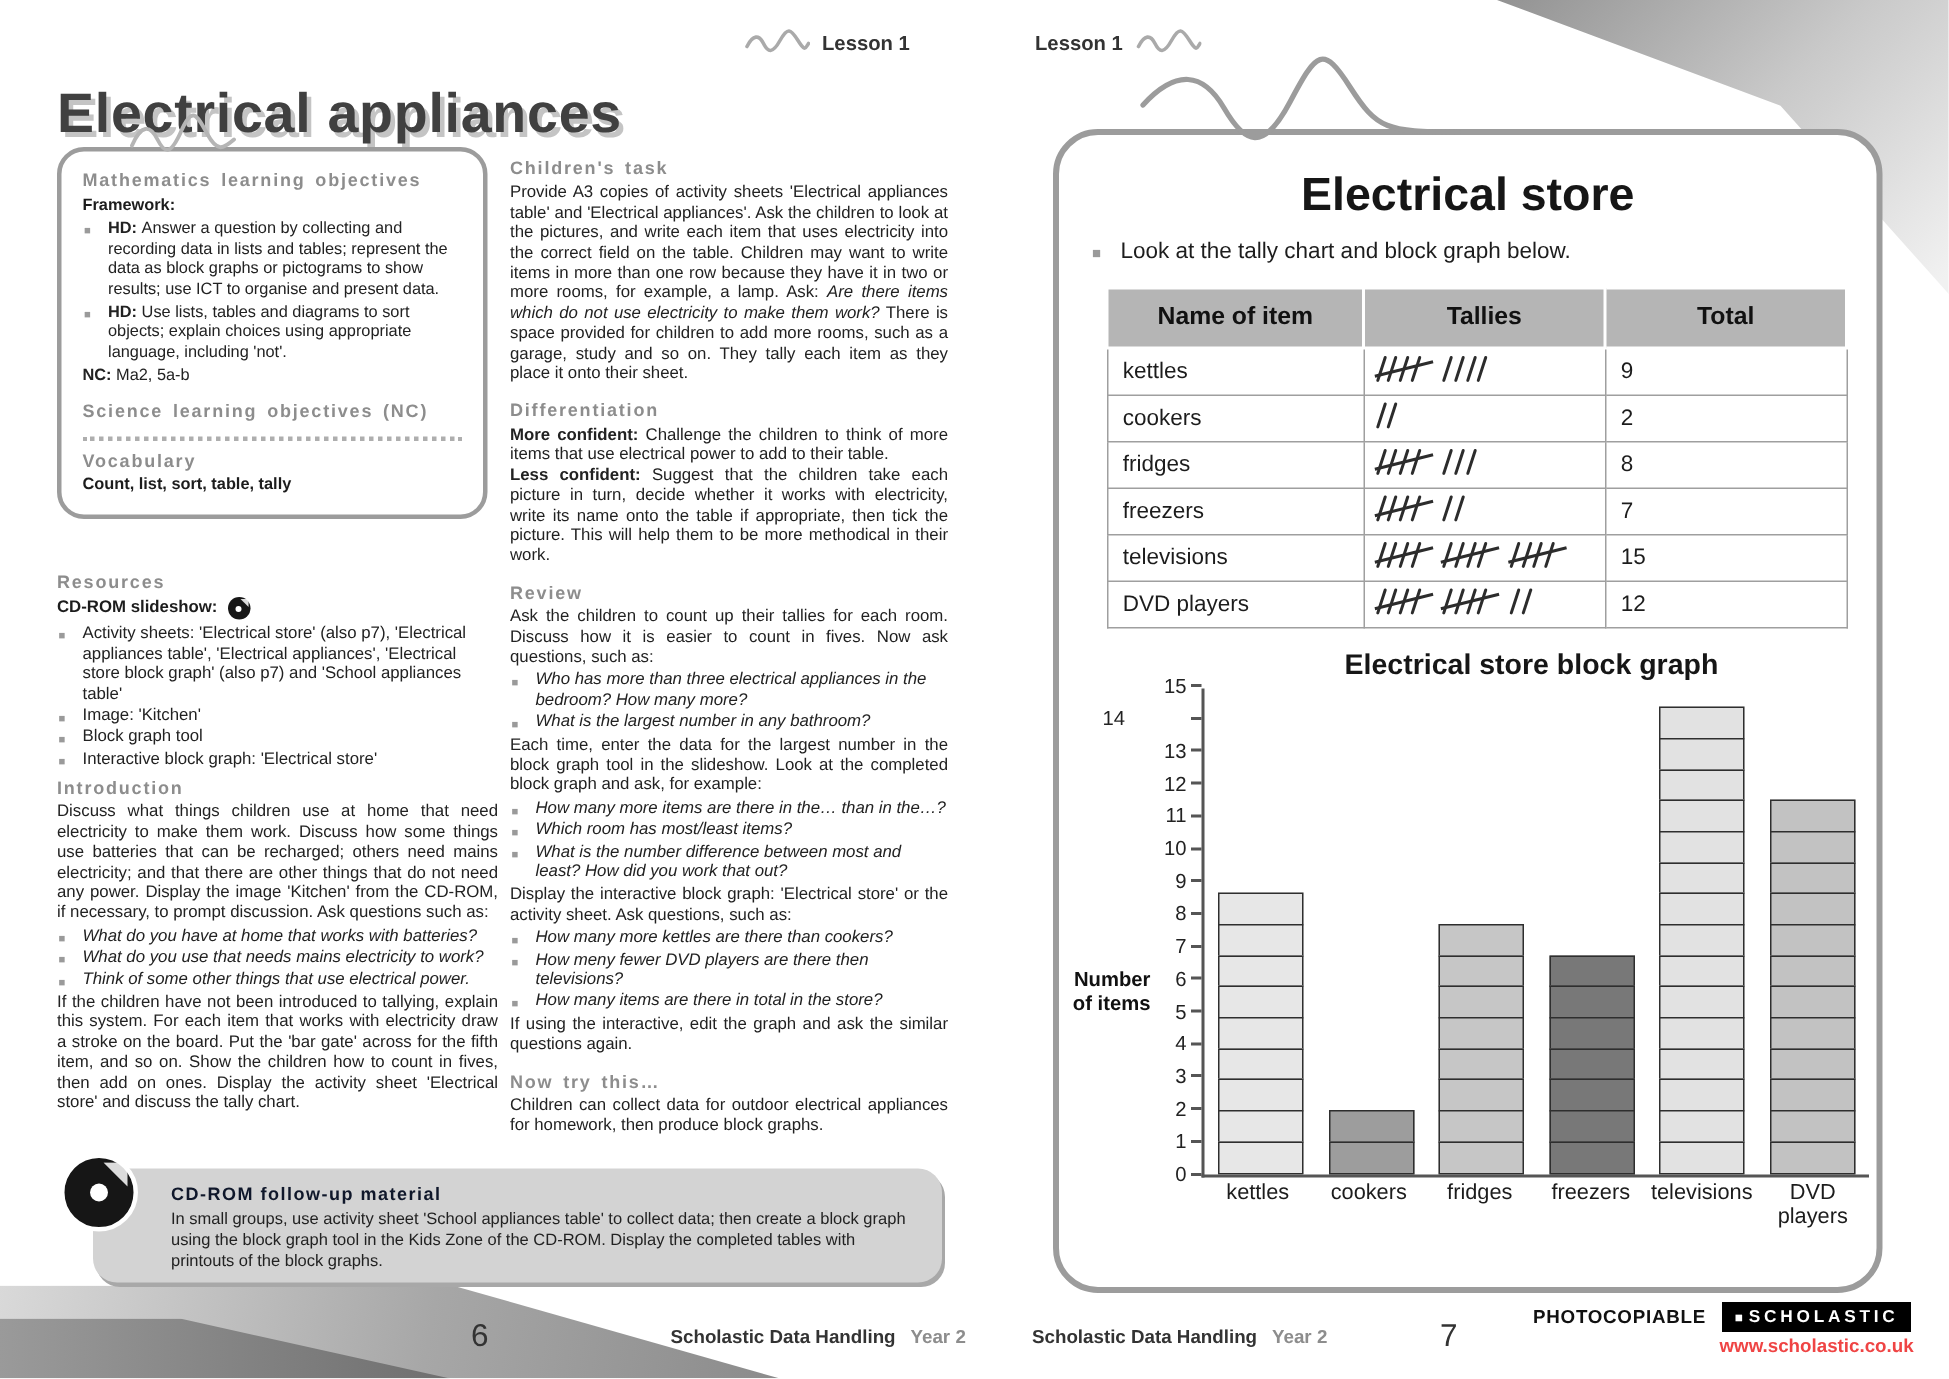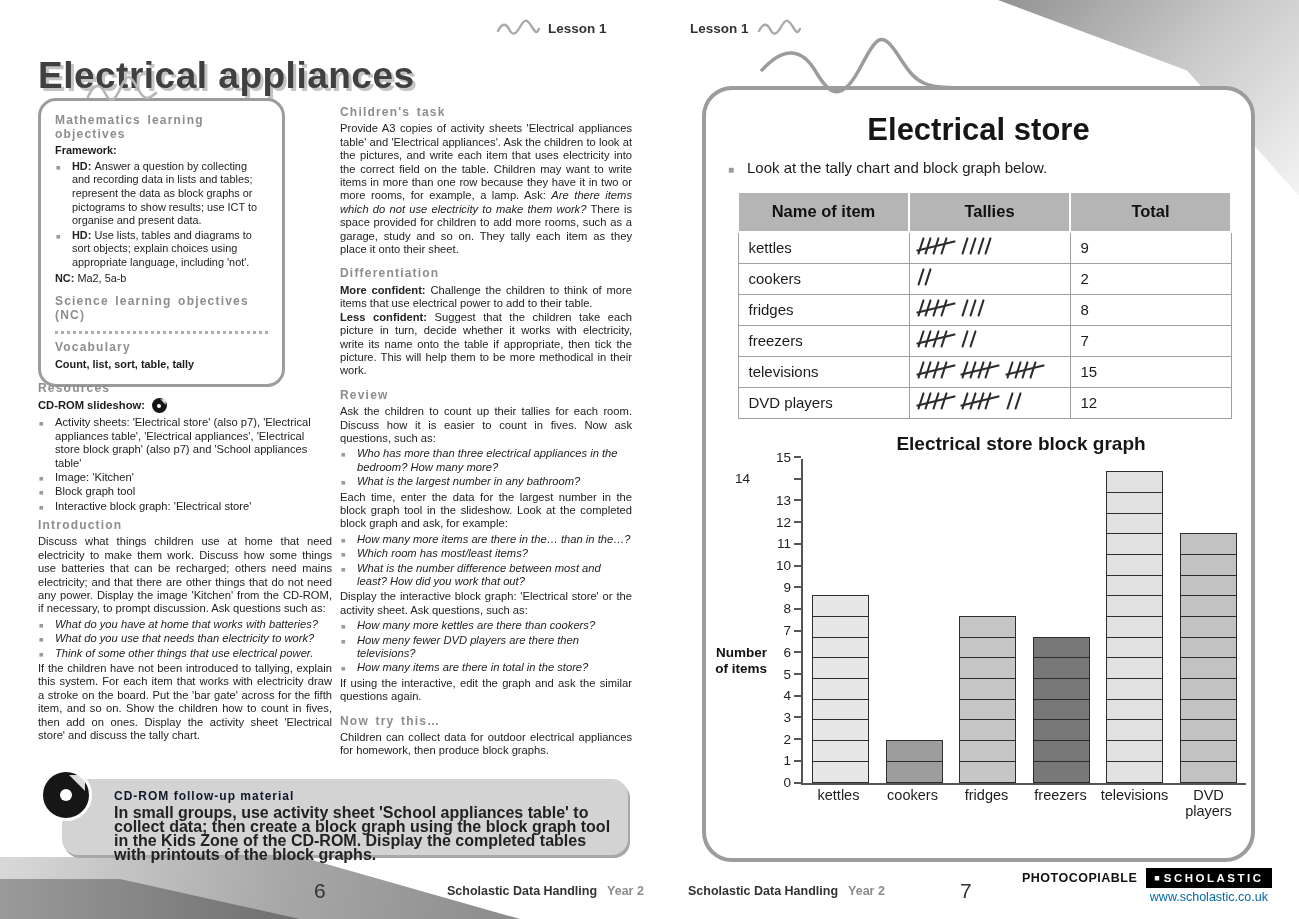--- a/index.html
+++ b/index.html
@@ -16,21 +16,21 @@
     background:linear-gradient(90deg,#9a9a9a,#6f6f6f);
     clip-path:polygon(0 0,40% 0,100% 100%,0 100%);}
 
   .lesson-tag{position:absolute;display:flex;align-items:center;gap:8px;font-size:13.5px;font-weight:bold;color:#333;}
   .squiggle{display:inline-block;}
 
   
   .page-title{position:absolute;left:38px;top:30px;font-size:37px;font-weight:800;color:#404040;
     letter-spacing:0.5px;text-shadow:3px 3px 0 #c4c4c4;}
   .left-col{position:absolute;left:38px;top:0;width:292px;font-size:11.2px;line-height:13.4px;}
-  .obj-box{position:absolute;top:98px;left:0;width:247px;box-sizing:border-box;border:3px solid #9c9c9c;
+  .obj-box{position:absolute;top:98px;left:0;width:287px;box-sizing:border-box;border:3px solid #9c9c9c;
     border-radius:18px;padding:13px 14px 10px;background:#fff;font-size:10.9px;line-height:13.6px;}
   .obj-squiggle{position:absolute;top:-26px;left:45px;}
   .sec-head{color:#8d8d8d;font-weight:bold;font-size:12px;letter-spacing:1.2px;word-spacing:2px;margin:0 0 3px;}
   .bold-line{font-weight:bold;color:#1c1c1c;margin:2px 0;}
   ul.sq{list-style:none;margin:2px 0;padding:0;}
   ul.sq li{position:relative;padding-left:17px;margin:1px 0;}
   ul.sq li::before{content:"■";position:absolute;left:1px;top:1px;font-size:7.5px;color:#9a9a9a;}
   ul.italic-b li{font-style:italic;}
   .dotted-div{border-top:3px dotted #aeaeae;margin:9px 0 7px;}
   .resources{position:absolute;top:382px;left:0;width:292px;}
@@ -38,21 +38,21 @@
   .disc{border-radius:50%;background:#161616;position:relative;display:inline-block;}
   .disc::before{content:"";position:absolute;left:36%;top:36%;width:28%;height:28%;background:#fff;border-radius:50%;}
   .disc::after{content:"";position:absolute;right:8%;top:6%;width:36%;height:36%;background:#fff;
     clip-path:polygon(100% 0,0 0,100% 100%);opacity:.85;}
   .disc-small{width:15px;height:15px;}
   .introduction{position:absolute;top:519px;left:0;width:294px;}
   .just{text-align:justify;margin:2px 0;}
   .followup-box{position:absolute;left:62px;top:779px;width:566px;height:76px;background:#d3d3d3;
     border-radius:16px;box-shadow:2px 3px 0 #a8a8a8;box-sizing:border-box;padding:10px 16px 8px 52px;}
   .followup-head{color:#0f172a;font-weight:bold;font-size:12px;letter-spacing:1px;margin:0 0 3px;}
-  .followup-text{font-size:16px;line-height:14px;color:#222;font-weight:bold;}
+  .followup-text{font-size:11px;line-height:14px;color:#222;}
   .disc-big{width:46px;height:46px;position:absolute;left:-22px;top:-10px;border:3px solid #fff;}
 
   .mid-col{position:absolute;left:340px;top:106px;width:292px;font-size:11.2px;line-height:13.4px;}
   .mid-col .sec-head{margin-top:11px;}
   .mid-col .sec-head:first-child{margin-top:0;}
 
   
   .activity-box{position:absolute;left:702px;top:86px;width:553px;height:776px;box-sizing:border-box;
     border:4px solid #9c9c9c;border-radius:30px;background:#fff;}
   .box-squiggle{position:absolute;left:48px;top:-62px;}
@@ -91,21 +91,21 @@
   
   .pageno{position:absolute;font-size:21px;color:#333;}
   .foot-book{position:absolute;font-size:12.5px;color:#333;font-weight:bold;}
   .foot-book .yr{color:#8d8d8d;margin-left:10px;}
   .brand{position:absolute;left:1022px;top:868px;display:flex;gap:9px;align-items:flex-start;}
   .photocopiable{font-weight:bold;font-size:12.5px;color:#111;margin-top:3px;letter-spacing:0.5px;}
   .schol-col{display:flex;flex-direction:column;align-items:center;}
   .schol-box{background:#000;color:#fff;font-weight:bold;font-size:11.5px;letter-spacing:2.5px;
     padding:4px 8px;display:flex;align-items:center;gap:4px;}
   .logo-glyph{font-size:9px;letter-spacing:0;}
-  .website{font-weight:normal;font-size:12.5px;color:#0369a1;margin-top:2px;}
+  .website{font-weight:bold;font-size:12.5px;color:#ef4444;margin-top:2px;}
 </style>
 </head>
 <body>
 
 <div id="page">
   <div class="swoosh-tr"></div>
   <div class="swoosh-bl"></div>
   <div class="swoosh-bl2"></div>
 
   <div class="lesson-tag" style="left:496px;top:18px;">
@@ -155,21 +155,21 @@
           <li>Block graph tool</li>
           <li>Interactive block graph: 'Electrical store'</li>
         </ul>
     </div>
 
     <div class="introduction">
       <div class="sec-head">Introduction</div>
       <p class="just">Discuss what things children use at home that need electricity to make them work. Discuss how some things use batteries that can be recharged; others need mains electricity; and that there are other things that do not need any power. Display the image 'Kitchen' from the CD-ROM, if necessary, to prompt discussion. Ask questions such as:</p>
       <ul class="sq italic-b">
           <li>What do you have at home that works with batteries?</li>
-          <li>What do you use that needs than electricity to work?</li>
+          <li>What do you use that needs mains electricity to work?</li>
           <li>Think of some other things that use electrical power.</li>
         </ul>
       <p class="just">If the children have not been introduced to tallying, explain this system. For each item that works with electricity draw a stroke on the board. Put the 'bar gate' across for the fifth item, and so on. Show the children how to count in fives, then add on ones. Display the activity sheet 'Electrical store' and discuss the tally chart.</p>
     </div>
   </div>
 
   <div class="followup-box">
     <span class="disc disc-big"></span>
     <div class="followup-head">CD-ROM follow-up material</div>
     <div class="followup-text">In small groups, use activity sheet 'School appliances table' to collect data; then create a block graph using the block graph tool in the Kids Zone of the CD-ROM. Display the completed tables with printouts of the block graphs.</div>

